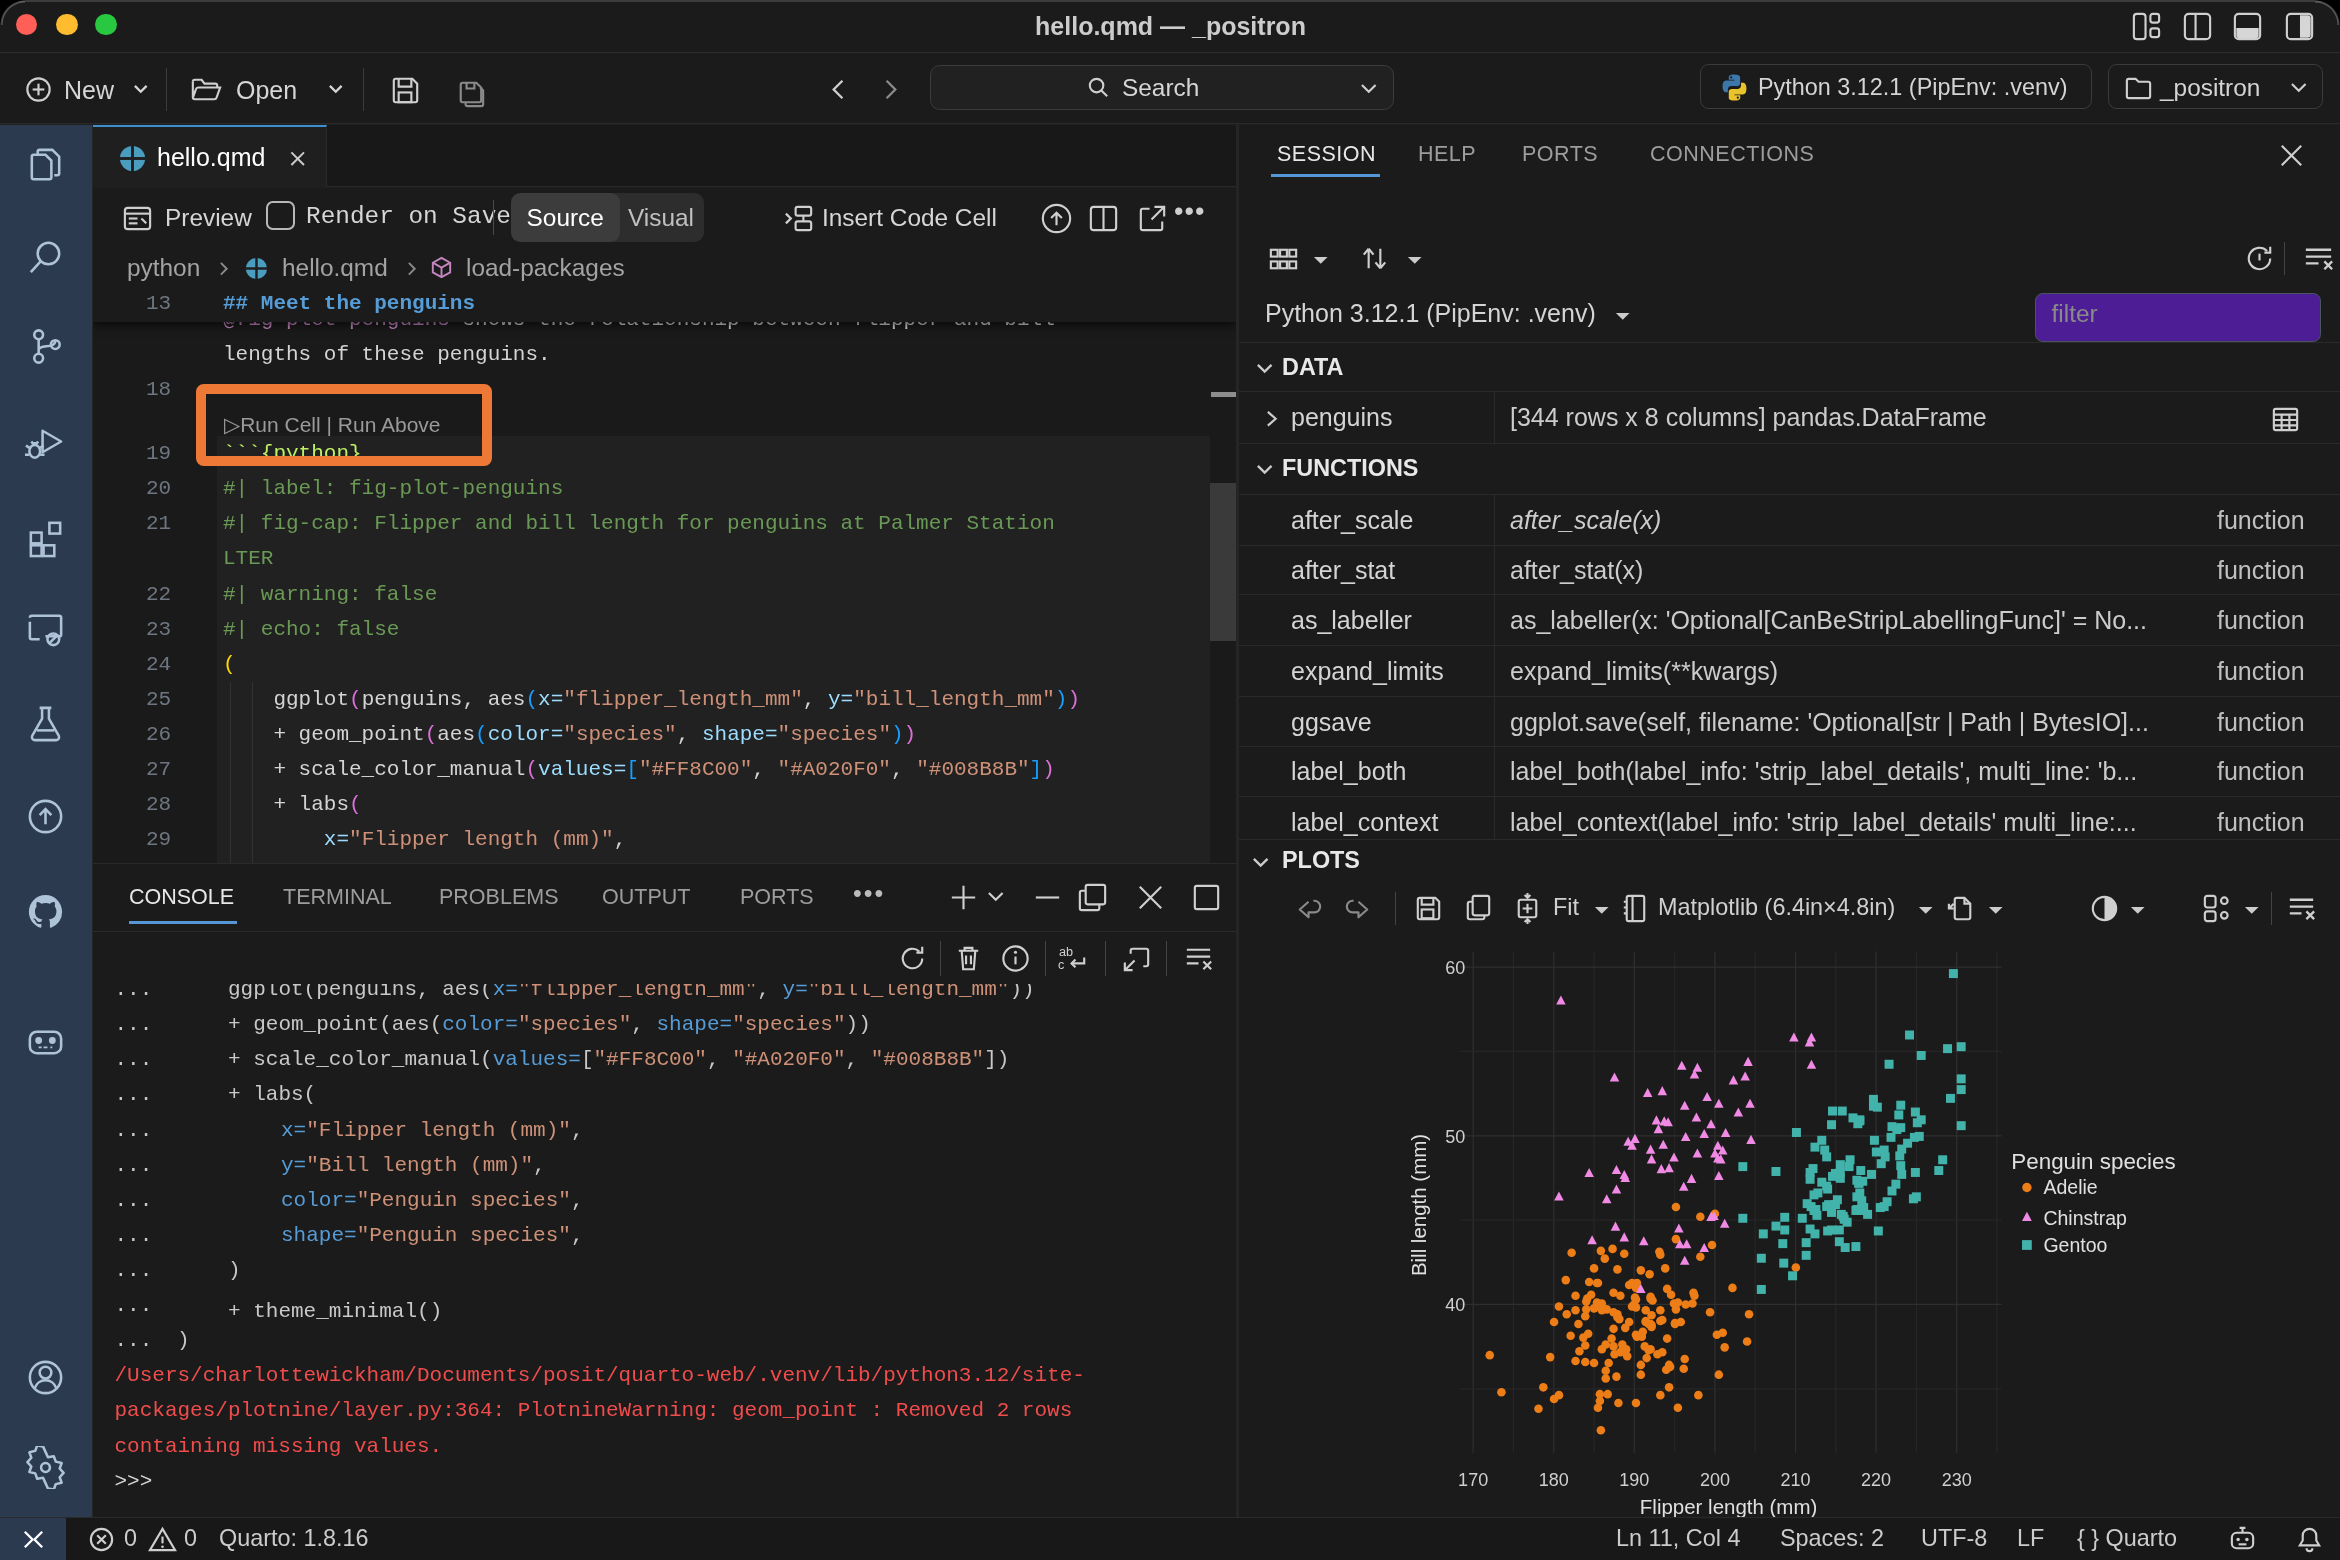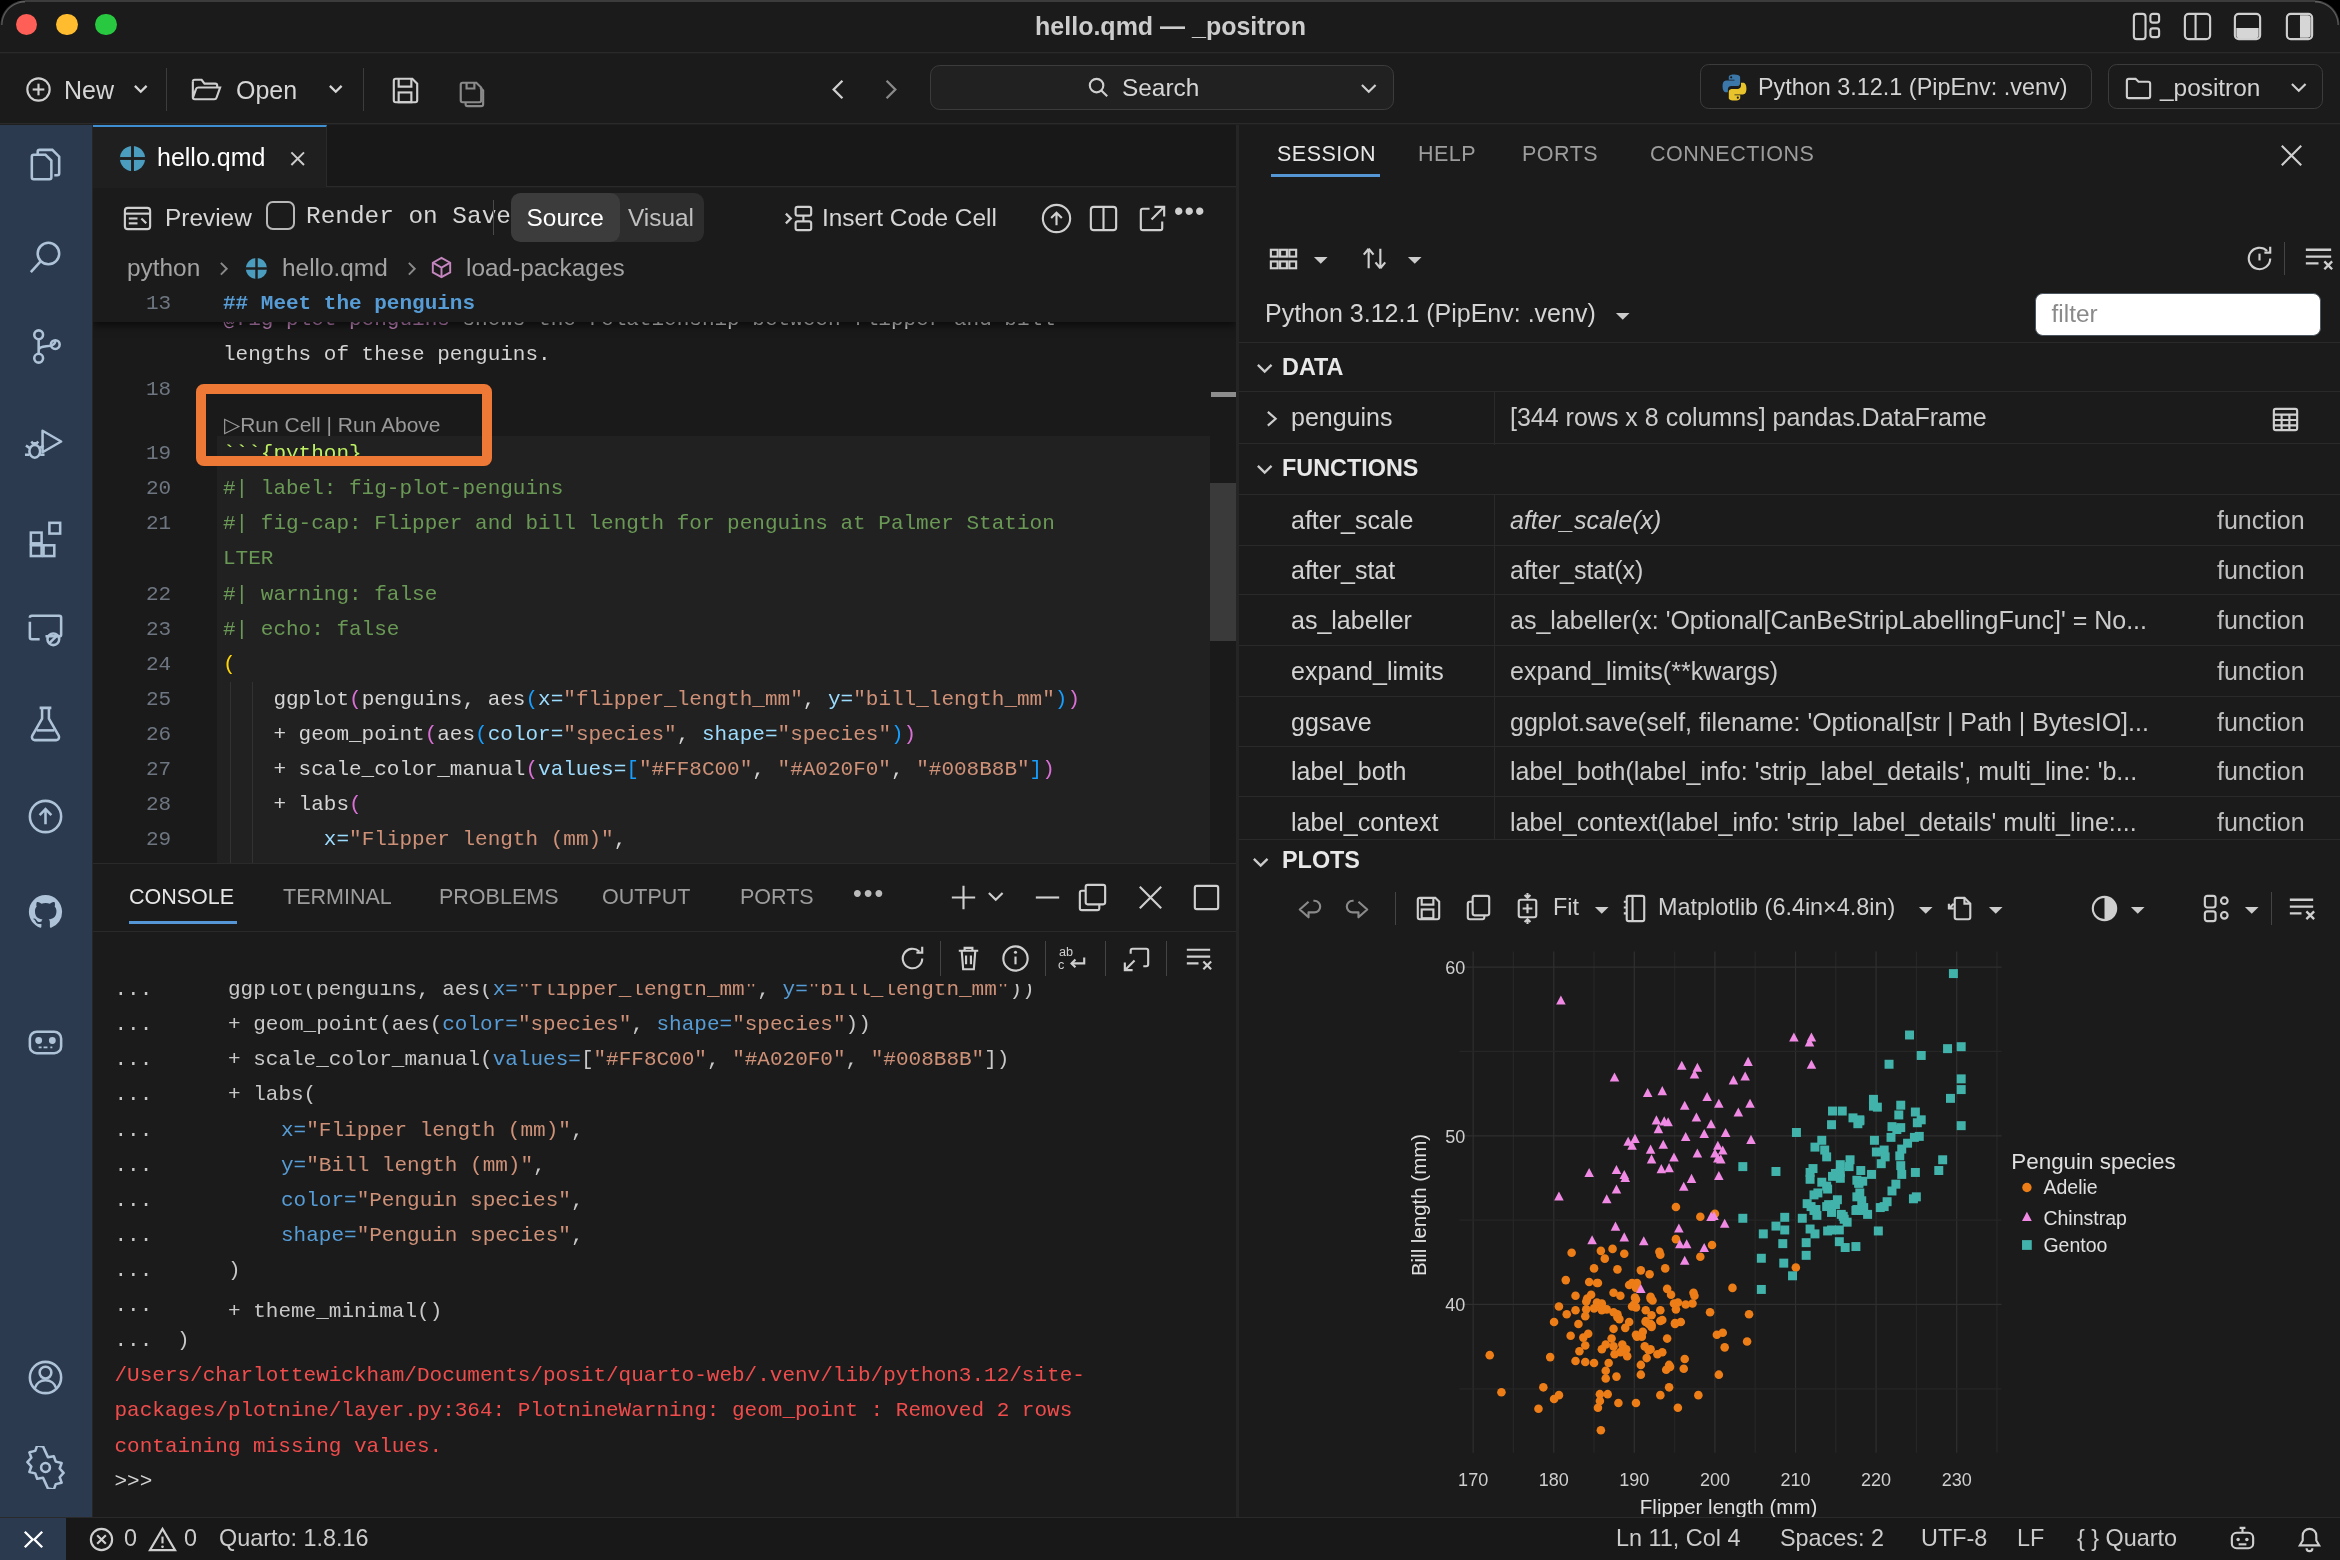--- a/index.html
+++ b/index.html
@@ -417,21 +417,21 @@
         <path d="M6 10h26M6 17h26M6 24h13" stroke="#cfcfcf" stroke-width="2.4"></path>
         <path d="M25 22l8 8M33 22l-8 8" stroke="#cfcfcf" stroke-width="2.4"></path>
       </svg>
   </div>
 
   <div class="abs" style="left:0;top:160px;width:1102px;height:57px;">
     <div class="abs" style="left:26px;top:13.7px;font-size:25px;color:#d4d4d4;">Python 3.12.1 (PipEnv: .venv)</div>
     <svg class="abs" style="left:374px;top:25px;" width="19.5" height="13.7" viewBox="0 0 20 14">
         <path d="M3 3l7 7 7-7" fill="#cccccc"></path>
       </svg>
-    <div class="abs" style="left:796px;top:7.8px;width:286px;height:43px;background:#ffffff;border:1.5px solid #4a5560;border-radius:7.8px;">
+    <div class="abs" style="left:796px;top:7.8px;width:286px;height:49px;background:#4c1d95;border:1.5px solid #4a5560;border-radius:7.8px;">
       <div class="abs" style="left:15.6px;top:5.9px;font-size:24.4px;color:#8a8a8a;">filter</div>
     </div>
   </div>
 
   <div class="abs" style="left:0;top:217px;width:1102px;height:50px;border-top:1px solid #2a2a2a;">
     <svg class="abs" style="left:13.7px;top:14.6px;" width="23.4" height="21.5" viewBox="0 0 24 22">
         <path d="M5 7l7 7 7-7" stroke="#cccccc" stroke-width="2.4" fill="none"></path>
       </svg>
     <div class="abs" style="left:43px;top:10.7px;font-size:23.4px;font-weight:bold;color:#e8e8e8;">DATA</div>
   </div>

